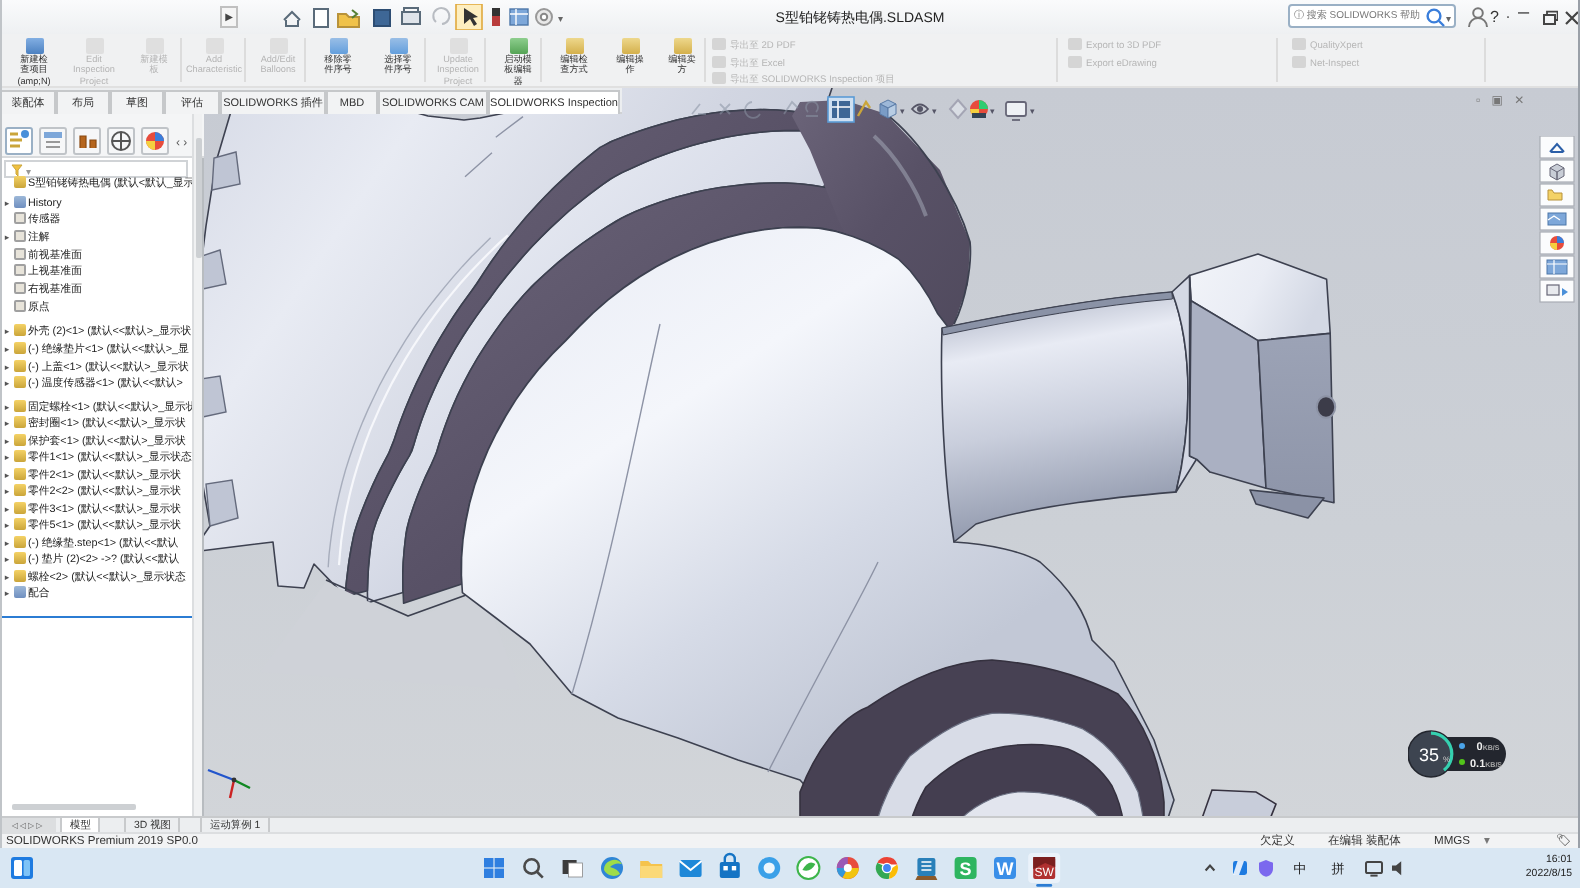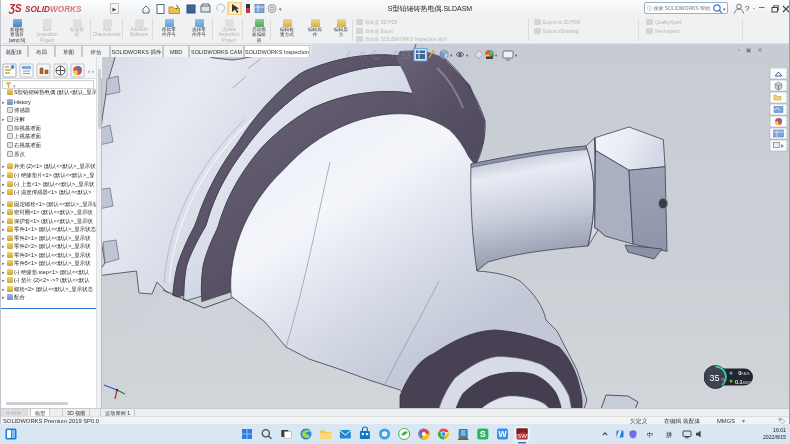--- a/index.html
+++ b/index.html
@@ -51,26 +51,20 @@
 #status{left:0;top:416px;width:790px;height:8px;background:#f2f3f4;border-top:1px solid #dcdee0;font-size:5.8px;line-height:8px;color:#333;z-index:6;}
 
 #tb{left:0;top:424px;width:790px;height:20px;background:#d9e7f3;z-index:7;}
 #tbtime{position:absolute;right:4px;top:3px;font-size:5.2px;line-height:7px;color:#222;text-align:right;}
 
 #pill{left:704px;top:365px;width:49px;height:23px;z-index:4;}
 </style></head><body>
 <div id="app">
 
 <div id="title" class="abs"></div>
-<div id="logo" class="abs">
-      <svg width="105" height="14">
-        <text x="6" y="11" font-size="10" font-style="italic" font-weight="bold" fill="#c2282e" font-family="Liberation Sans">ƷS</text>
-        <text x="22" y="10.5" font-size="8.2" font-weight="bold" font-style="italic" fill="#c2282e" font-family="Liberation Sans">SOLID<tspan fill="#d4777c">WORKS</tspan></text>
-      </svg>
-    </div>
 <div class="abs" style="left:110px;top:3px;width:9px;height:11px;border:1px solid #c0c0c0;background:#f5f5f5;font-size:5px;line-height:10px;text-align:center;color:#444;">▶</div>
 <svg class="abs" style="left:140px;top:2px;" width="170" height="13">
 <g fill="none" stroke="#5a6b7a" stroke-width="1">
 <path d="M2,8 L6,4 L10,8 M3,8 L3,11 L9,11 L9,8"></path>
 <rect x="17" y="2.5" width="7" height="9" fill="#fff"></rect>
 <path d="M29,5 h4 l1.5,1.5 h5 v5 h-10.5 z" fill="#f0c24a" stroke="#b8923a"></path>
         <path d="M36,3 l2.5,2 -2.5,2" fill="none" stroke="#567f32"></path>
 <rect x="47" y="3" width="8" height="8" fill="#3e6796" stroke="#2d4d73"></rect>
 <rect x="61" y="4" width="9" height="6" fill="#dfe4ea"></rect>
         <path d="M62,4 L62,2 L69,2 L69,4"></path>

